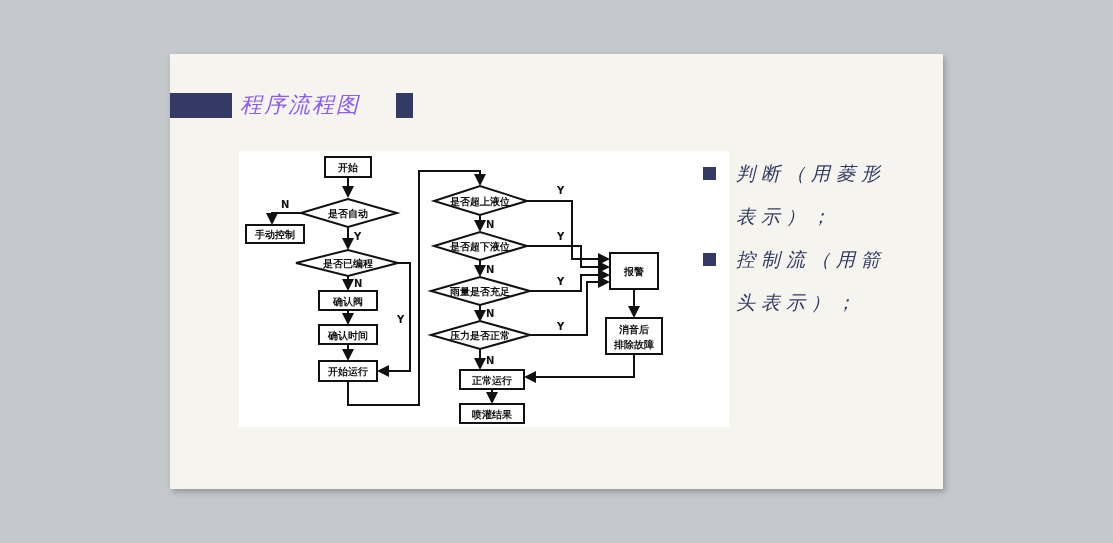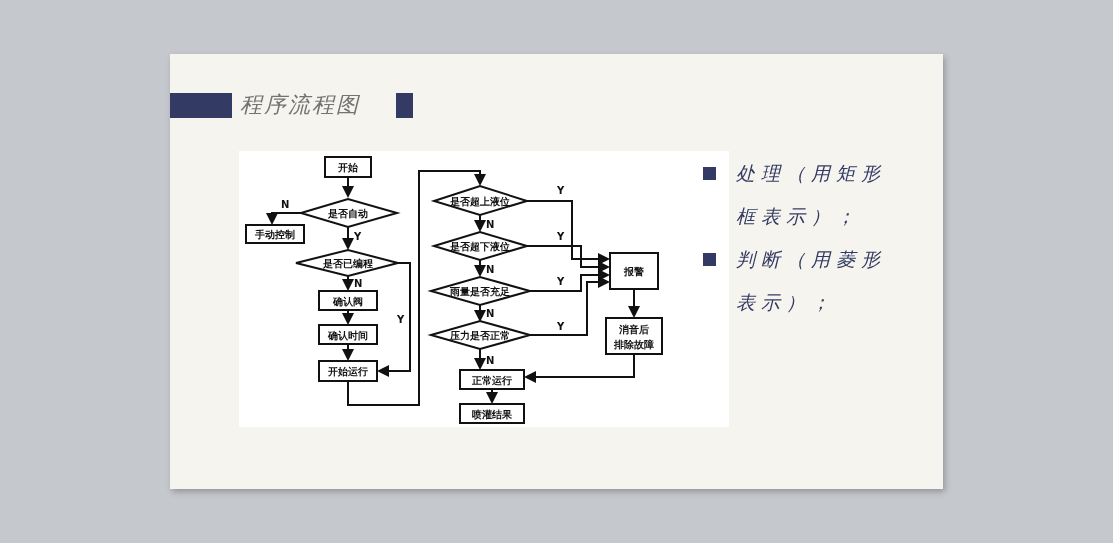--- a/index.html
+++ b/index.html
@@ -19,21 +19,21 @@
       position: absolute; left: 0; top: 39px;
       width: 62px; height: 25px; background: #333a63;
     }
     .title-bar-right {
       position: absolute; left: 226px; top: 39px;
       width: 17px; height: 25px; background: #333a63;
     }
     .title {
       position: absolute; left: 70px; top: 36px;
       font-family: "DejaVu Serif", serif;
-      font-size: 22px; color: #737373; letter-spacing: 2px;
+      font-size: 22px; color: #8b5cf6; letter-spacing: 2px;
       font-style: italic;
     }
     .figure {
       position: absolute; left: 69px; top: 97px;
       width: 490px; height: 276px; background: #ffffff;
     }
     .figure svg { display: block; }
     .fc-text { font-family: "DejaVu Sans", sans-serif; font-size: 10px; font-weight: bold; fill: #111; }
     .fc-label { font-family: "DejaVu Sans", sans-serif; font-size: 10px; font-weight: bold; fill: #111; }
     .bullets {
@@ -133,20 +133,20 @@
       <text class="fc-label" x="318" y="134">Y</text>
       <text class="fc-label" x="247" y="166">N</text>
       <text class="fc-label" x="318" y="179">Y</text>
       <text class="fc-label" x="247" y="213">N</text>
     </svg>
   </div>
 
   <div class="bullets">
     <div class="bullet">
       <span class="bullet-mark"></span>
-      <span>处理（用矩形框表示）；</span>
+      <span>判断（用菱形表示）；</span>
     </div>
     <div class="bullet">
       <span class="bullet-mark"></span>
-      <span>判断（用菱形表示）；</span>
+      <span>控制流（用箭头表示）；</span>
     </div>
   </div>
 </div>
 
 </body></html>

